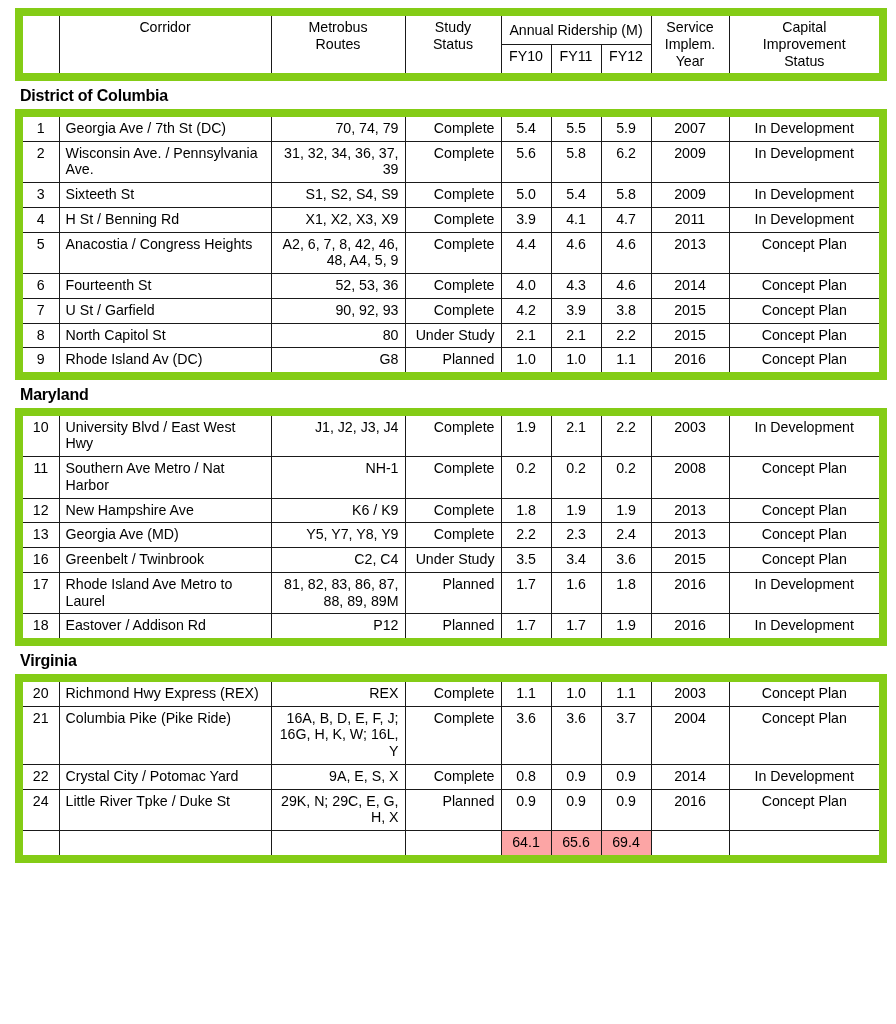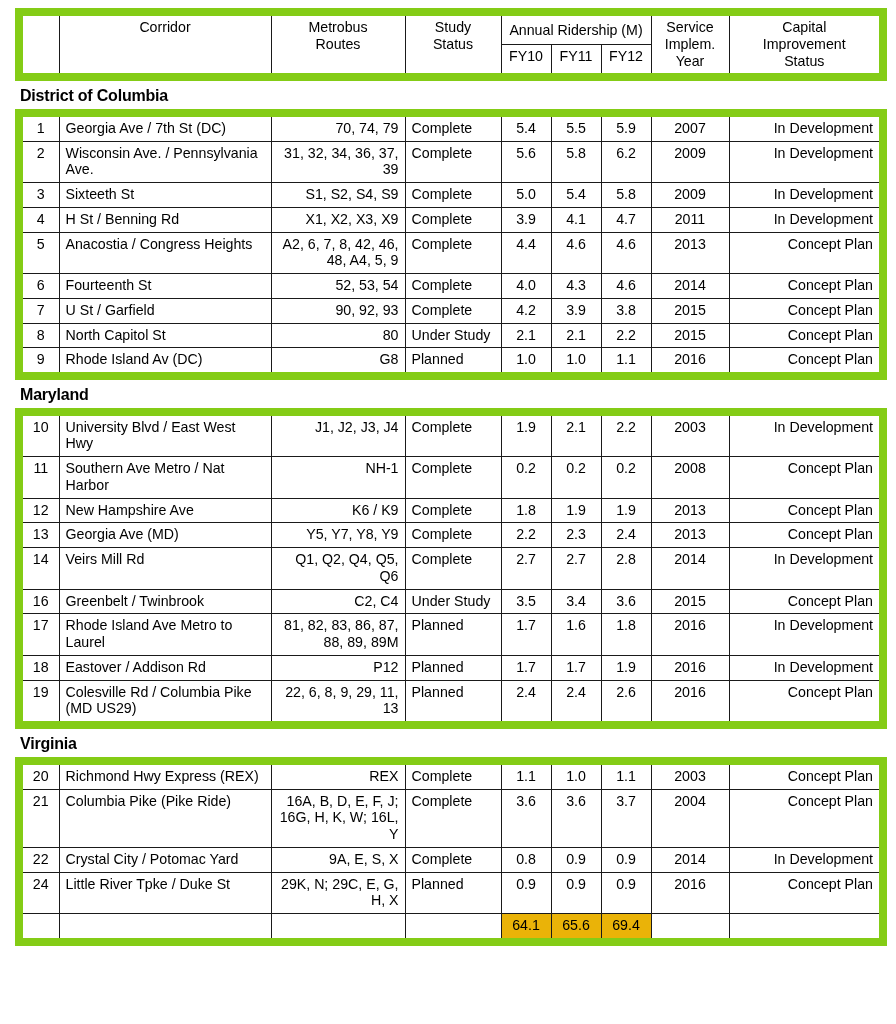--- a/index.html
+++ b/index.html
@@ -80,31 +80,31 @@
     line-height: 1.1;
   }
 
   
   .body-tbl td {
     height: 22px;
   }
   .c-num    { width: 40px;  text-align: center; }
   .c-corr   { width: 212px; text-align: left; }
   .c-route  { width: 134px; text-align: right; }
-  .c-status { width: 96px;  text-align: left; }
+  .c-status { width: 96px;  text-align: right; }
   .c-fy     { width: 50px;  text-align: center; }
   .c-year   { width: 78px;  text-align: center; }
-  .c-cap    { width: 154px; text-align: right; }
+  .c-cap    { width: 154px; text-align: center; }
 
   .c-num, .c-status, .c-fy, .c-year { vertical-align: top; }
 
   
   .totals td { background: #b6b6b6; height: 28px; }
   .totals td.total-val {
-    background: #eab308;
+    background: #fca5a5;
     text-align: center;
     font-size: 14.2px;
   }
 </style>
 </head>
 <body>
 
 <div id="sheet">
 
   <table class="grid hdr">
@@ -217,21 +217,21 @@
             <td class="c-status">Complete</td>
             <td class="c-fy">4.4</td>
             <td class="c-fy">4.6</td>
             <td class="c-fy">4.6</td>
             <td class="c-year">2013</td>
             <td class="c-cap">Concept Plan</td>
           </tr>
           <tr>
             <td class="c-num">6</td>
             <td class="c-corr">Fourteenth St</td>
-            <td class="c-route">52, 53, 54</td>
+            <td class="c-route">52, 53, 36</td>
             <td class="c-status">Complete</td>
             <td class="c-fy">4.0</td>
             <td class="c-fy">4.3</td>
             <td class="c-fy">4.6</td>
             <td class="c-year">2014</td>
             <td class="c-cap">Concept Plan</td>
           </tr>
           <tr>
             <td class="c-num">7</td>
             <td class="c-corr">U St / Garfield</td>
@@ -319,31 +319,20 @@
             <td class="c-corr">Georgia Ave (MD)</td>
             <td class="c-route">Y5, Y7, Y8, Y9</td>
             <td class="c-status">Complete</td>
             <td class="c-fy">2.2</td>
             <td class="c-fy">2.3</td>
             <td class="c-fy">2.4</td>
             <td class="c-year">2013</td>
             <td class="c-cap">Concept Plan</td>
           </tr>
           <tr>
-            <td class="c-num">14</td>
-            <td class="c-corr">Veirs Mill Rd</td>
-            <td class="c-route">Q1, Q2, Q4, Q5, Q6</td>
-            <td class="c-status">Complete</td>
-            <td class="c-fy">2.7</td>
-            <td class="c-fy">2.7</td>
-            <td class="c-fy">2.8</td>
-            <td class="c-year">2014</td>
-            <td class="c-cap">In Development</td>
-          </tr>
-          <tr>
             <td class="c-num">16</td>
             <td class="c-corr">Greenbelt / Twinbrook</td>
             <td class="c-route">C2, C4</td>
             <td class="c-status">Under Study</td>
             <td class="c-fy">3.5</td>
             <td class="c-fy">3.4</td>
             <td class="c-fy">3.6</td>
             <td class="c-year">2015</td>
             <td class="c-cap">Concept Plan</td>
           </tr>
@@ -361,31 +350,20 @@
           <tr>
             <td class="c-num">18</td>
             <td class="c-corr">Eastover / Addison Rd</td>
             <td class="c-route">P12</td>
             <td class="c-status">Planned</td>
             <td class="c-fy">1.7</td>
             <td class="c-fy">1.7</td>
             <td class="c-fy">1.9</td>
             <td class="c-year">2016</td>
             <td class="c-cap">In Development</td>
-          </tr>
-          <tr>
-            <td class="c-num">19</td>
-            <td class="c-corr">Colesville Rd / Columbia Pike (MD US29)</td>
-            <td class="c-route">22, 6, 8, 9, 29, 11, 13</td>
-            <td class="c-status">Planned</td>
-            <td class="c-fy">2.4</td>
-            <td class="c-fy">2.4</td>
-            <td class="c-fy">2.6</td>
-            <td class="c-year">2016</td>
-            <td class="c-cap">Concept Plan</td>
           </tr>
         </tbody>
       </table>
       <div class="section-title">Virginia</div>
       <table class="grid body-tbl">
         <colgroup>
           <col style="width: 40px;">
           <col style="width: 212px;">
           <col style="width: 134px;">
           <col style="width: 96px;">

